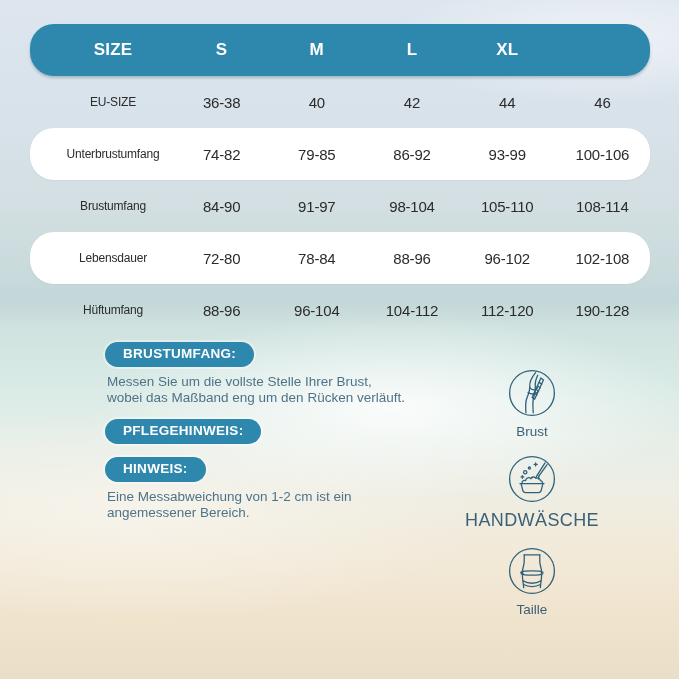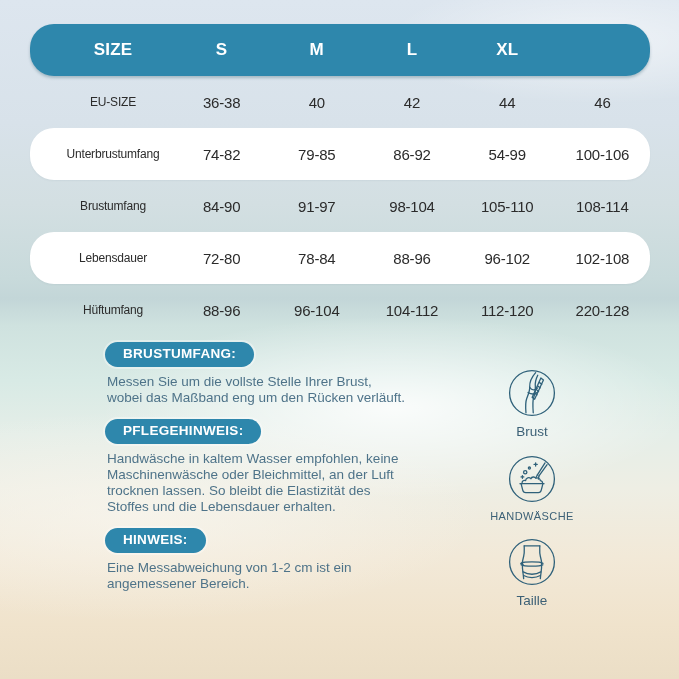--- a/index.html
+++ b/index.html
@@ -37,21 +37,21 @@
     margin:7px 0 0 2px; font-size:13.5px; line-height:16px;
     color:#4e7389; white-space:pre-line;
   }
 
   
   .icons { position:absolute; left:472px; top:368px; width:120px; display:flex; flex-direction:column; align-items:center; }
   .icon-item { display:flex; flex-direction:column; align-items:center; margin-bottom:15px; }
   .icon-item svg { width:50px; height:50px; display:block; }
   .icon-item svg * { fill:none; stroke:#2f617a; stroke-width:1.25; stroke-linecap:round; stroke-linejoin:round; }
   .icon-label { margin-top:6px; font-size:13.5px; color:#3c6076; }
-  .icon-label.caps { font-size:11px; letter-spacing:.4px; }
+  .icon-label.caps { font-size:18px; letter-spacing:.4px; }
 </style>
 </head>
 <body>
 
 <div class="canvas">
 
   <div class="size-table">
     <div class="trow header">
       <div class="cell rlabel">SIZE</div>
       <div class="cell">S</div>
@@ -67,21 +67,21 @@
       <div class="cell">42</div>
       <div class="cell">44</div>
       <div class="cell">46</div>
     </div>
 
     <div class="trow pill">
       <div class="cell rlabel">Unterbrustumfang</div>
       <div class="cell">74-82</div>
       <div class="cell">79-85</div>
       <div class="cell">86-92</div>
-      <div class="cell">54-99</div>
+      <div class="cell">93-99</div>
       <div class="cell">100-106</div>
     </div>
 
     <div class="trow">
       <div class="cell rlabel">Brustumfang</div>
       <div class="cell">84-90</div>
       <div class="cell">91-97</div>
       <div class="cell">98-104</div>
       <div class="cell">105-110</div>
       <div class="cell">108-114</div>
@@ -95,36 +95,32 @@
       <div class="cell">96-102</div>
       <div class="cell">102-108</div>
     </div>
 
     <div class="trow">
       <div class="cell rlabel">Hüftumfang</div>
       <div class="cell">88-96</div>
       <div class="cell">96-104</div>
       <div class="cell">104-112</div>
       <div class="cell">112-120</div>
-      <div class="cell">220-128</div>
+      <div class="cell">190-128</div>
     </div>
   </div>
 
   <div class="info">
     <div class="section">
       <span class="badge">BRUSTUMFANG:</span>
       <p>Messen Sie um die vollste Stelle Ihrer Brust,
 wobei das Maßband eng um den Rücken verläuft.</p>
     </div>
     <div class="section">
       <span class="badge">PFLEGEHINWEIS:</span>
-      <p>Handwäsche in kaltem Wasser empfohlen, keine
-Maschinenwäsche oder Bleichmittel, an der Luft
-trocknen lassen. So bleibt die Elastizität des
-Stoffes und die Lebensdauer erhalten.</p>
     </div>
     <div class="section">
       <span class="badge">HINWEIS:</span>
       <p>Eine Messabweichung von 1-2 cm ist ein
 angemessener Bereich.</p>
     </div>
   </div>
 
   <div class="icons">
 

